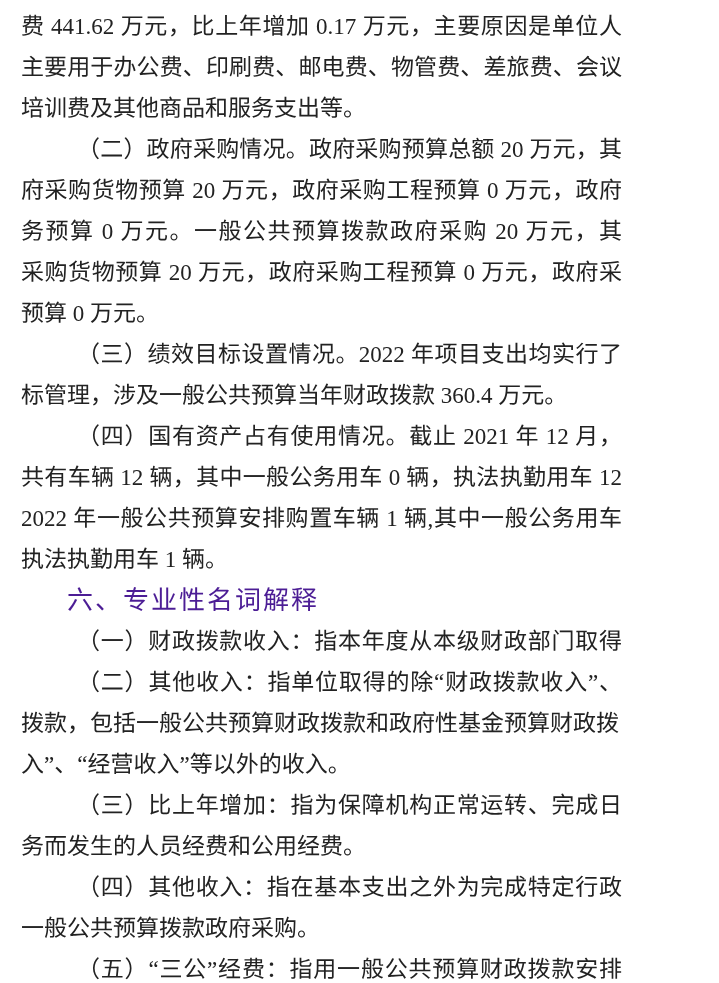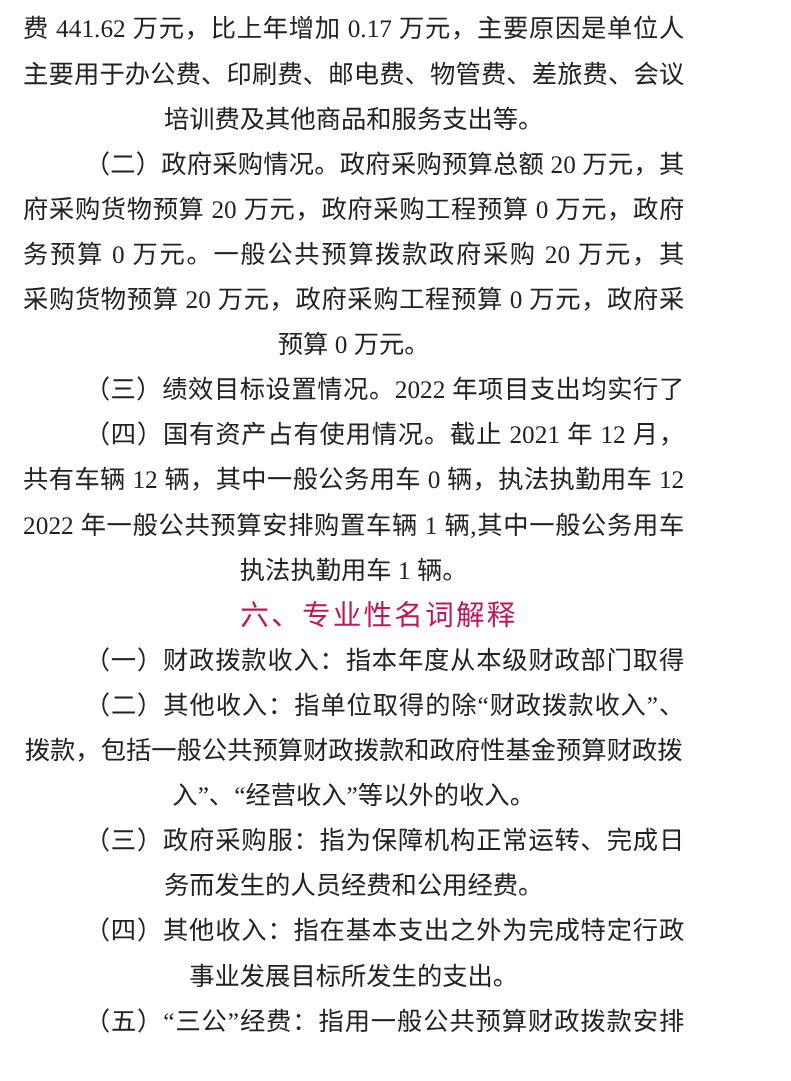--- a/index.html
+++ b/index.html
@@ -16,63 +16,64 @@
     padding: 6px 16px 0 21px;
     overflow: hidden;
     font-family: "Liberation Serif", "DejaVu Serif", serif;
     color: #222222;
     font-size: 23px;
   }
   .line {
     line-height: 41px;
     height: 41px;
     overflow: hidden;
-    text-align: center;
+    text-align: left;
   }
   .line.justify {
     text-align: justify;
     text-align-last: justify;
   }
   .line.indent {
     text-indent: 56px;
   }
   .line.heading {
     font-family: "Liberation Sans", "DejaVu Sans", sans-serif;
     font-weight: 700;
     font-size: 26px;
     letter-spacing: 2px;
     text-indent: 46px;
-    color: #be185d;
+    color: #4c1d95;
   }
   .seg.bold {
     font-weight: 400;
   }
 </style>
 </head>
 <body>
 
 <div class="page">
   <div>
       <div class="line justify"><span class="seg">费 441.62 万元，比上年增加 0.17 万元，主要原因是单位人员变动。</span></div>
       <div class="line justify"><span class="seg">主要用于办公费、印刷费、邮电费、物管费、差旅费、会议费、</span></div>
       <div class="line"><span class="seg">培训费及其他商品和服务支出等。</span></div>
       <div class="line indent justify"><span class="seg bold">（二）政府采购情况</span><span class="seg">。政府采购预算总额 20 万元，其中：政</span></div>
       <div class="line justify"><span class="seg">府采购货物预算 20 万元，政府采购工程预算 0 万元，政府采购服</span></div>
       <div class="line justify"><span class="seg">务预算 0 万元。一般公共预算拨款政府采购 20 万元，其中：政府</span></div>
       <div class="line justify"><span class="seg">采购货物预算 20 万元，政府采购工程预算 0 万元，政府采购服务</span></div>
       <div class="line"><span class="seg">预算 0 万元。</span></div>
       <div class="line indent justify"><span class="seg bold">（三）绩效目标设置情况</span><span class="seg">。2022 年项目支出均实行了绩效目</span></div>
+      <div class="line"><span class="seg">标管理，涉及一般公共预算当年财政拨款 360.4 万元。</span></div>
       <div class="line indent justify"><span class="seg bold">（四）国有资产占有使用情况</span><span class="seg">。截止 2021 年 12 月，本单位</span></div>
       <div class="line justify"><span class="seg">共有车辆 12 辆，其中一般公务用车 0 辆，执法执勤用车 12 辆。</span></div>
       <div class="line justify"><span class="seg">2022 年一般公共预算安排购置车辆 1 辆,其中一般公务用车 8 辆，</span></div>
       <div class="line"><span class="seg">执法执勤用车 1 辆。</span></div>
       <div class="line heading indent"><span class="seg bold">六、专业性名词解释</span></div>
       <div class="line indent justify"><span class="seg bold">（一）财政拨款收入：</span><span class="seg">指本年度从本级财政部门取得的财政</span></div>
       <div class="line indent justify"><span class="seg bold">（二）其他收入：</span><span class="seg">指单位取得的除“财政拨款收入”、“事业收</span></div>
       <div class="line"><span class="seg">拨款，包括一般公共预算财政拨款和政府性基金预算财政拨款。</span></div>
       <div class="line"><span class="seg">入”、“经营收入”等以外的收入。</span></div>
-      <div class="line indent justify"><span class="seg bold">（三）政府采购服：</span><span class="seg">指为保障机构正常运转、完成日常工作任</span></div>
+      <div class="line indent justify"><span class="seg bold">（三）比上年增加：</span><span class="seg">指为保障机构正常运转、完成日常工作任</span></div>
       <div class="line"><span class="seg">务而发生的人员经费和公用经费。</span></div>
       <div class="line indent justify"><span class="seg bold">（四）其他收入：</span><span class="seg">指在基本支出之外为完成特定行政任务和</span></div>
-      <div class="line"><span class="seg">事业发展目标所发生的支出。</span></div>
+      <div class="line"><span class="seg">一般公共预算拨款政府采购。</span></div>
       <div class="line indent justify"><span class="seg bold">（五）“三公”经费：</span><span class="seg">指用一般公共预算财政拨款安排的因</span></div>
     </div>
 </div>
 
 </body></html>

